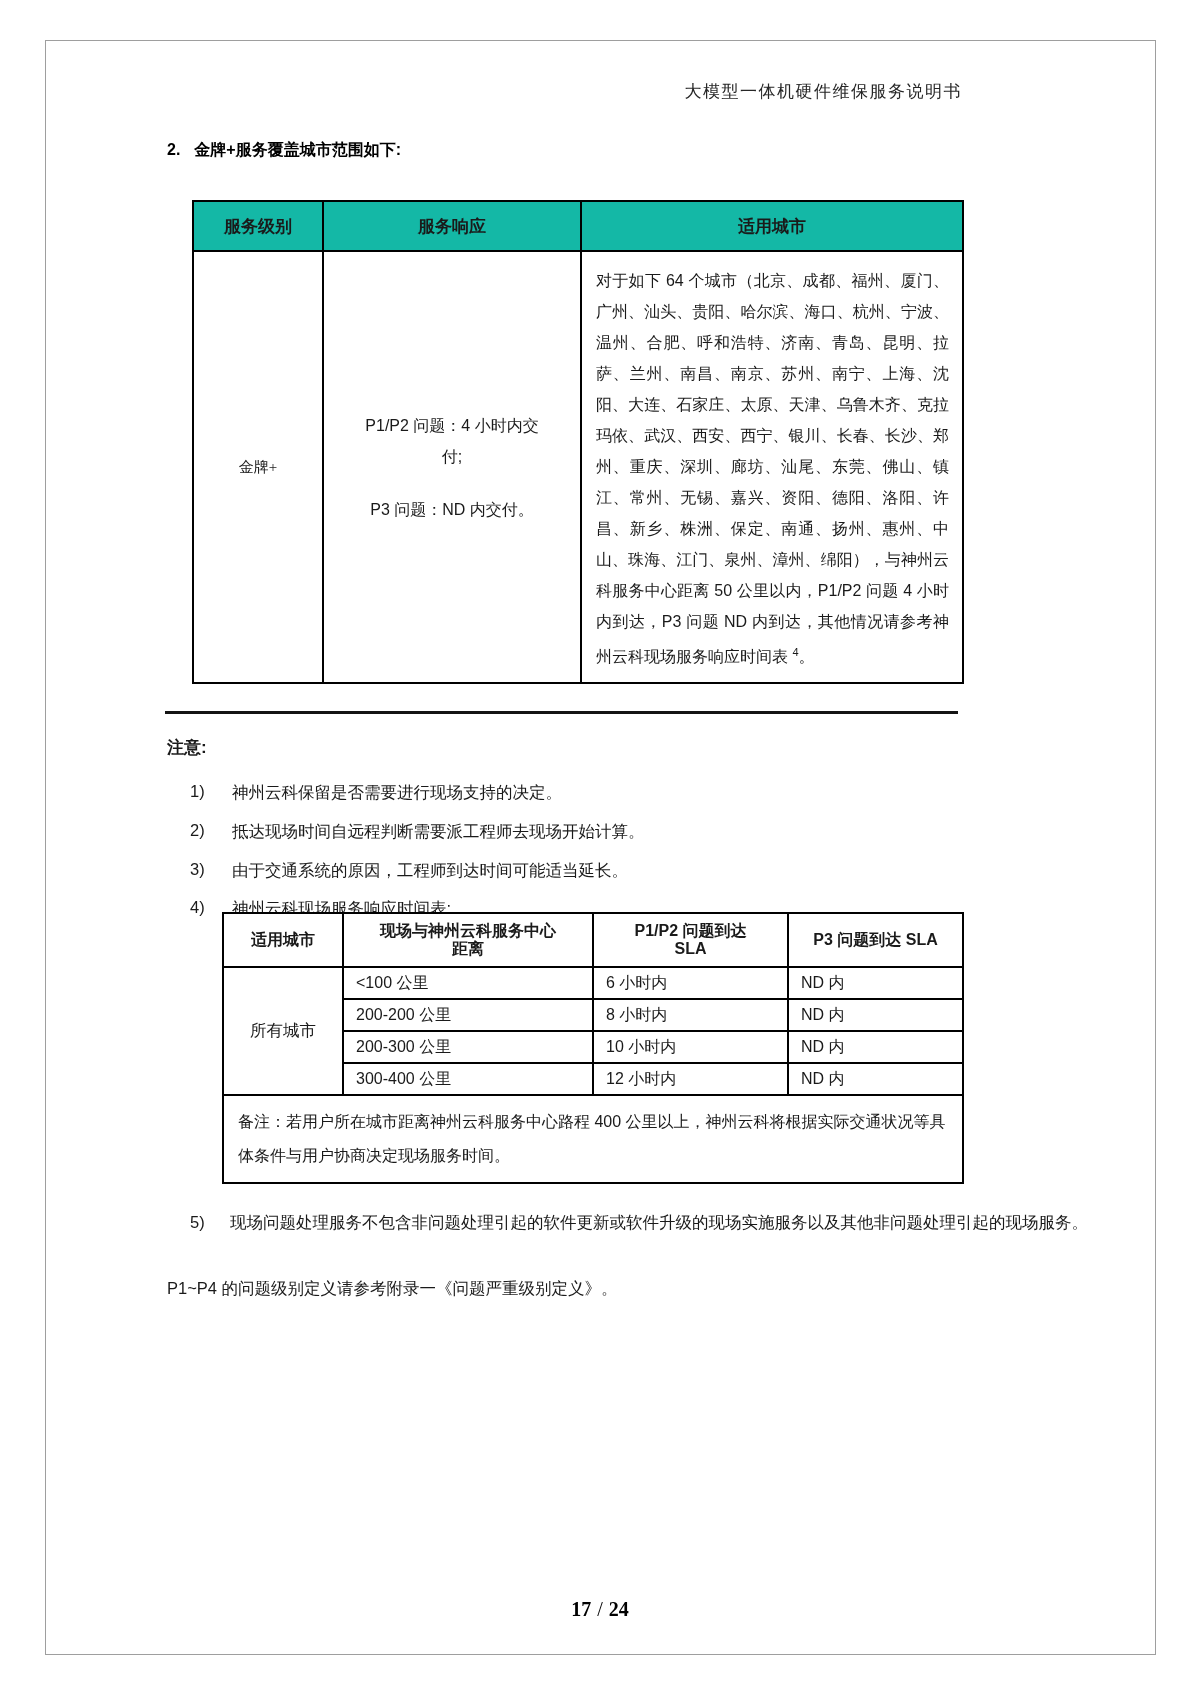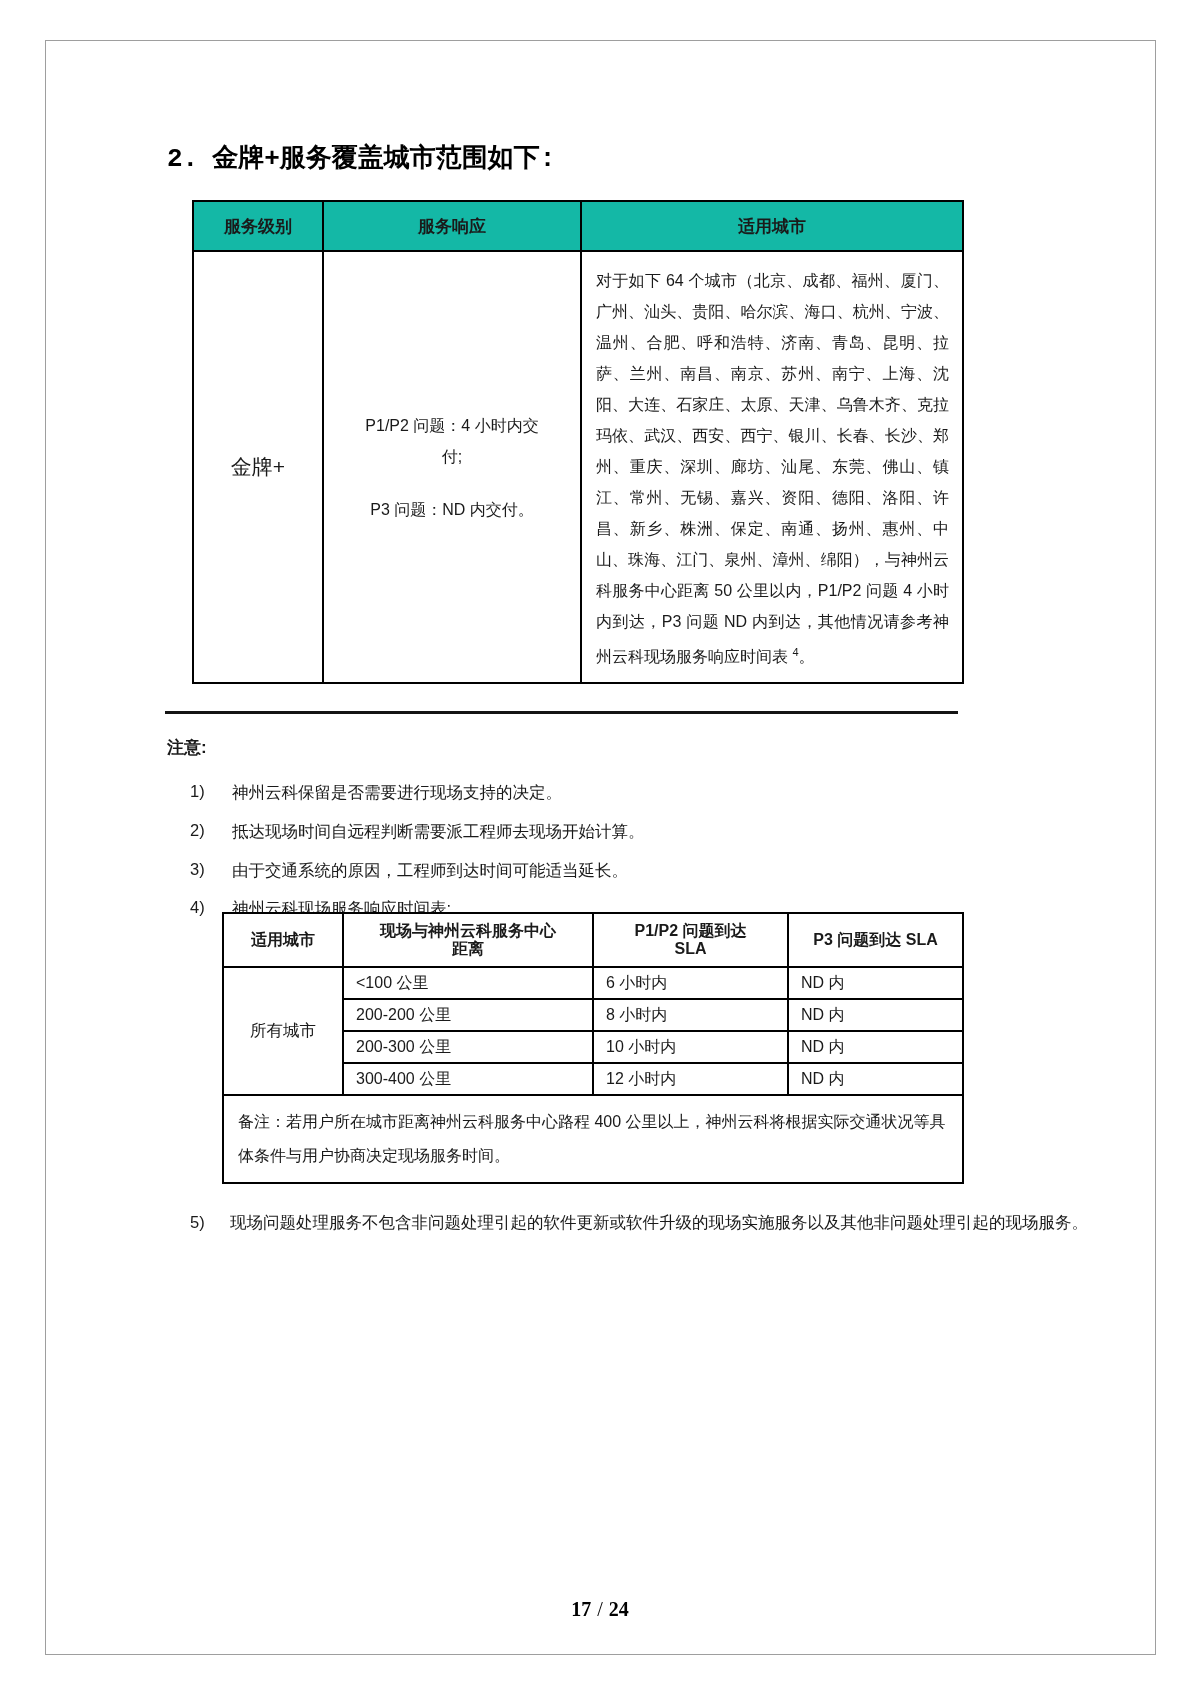--- a/index.html
+++ b/index.html
@@ -13,34 +13,34 @@
     position:absolute; left:45px; top:40px; width:1111px; height:1615px;
     border:1px solid #9e9e9e; pointer-events:none;
   }
   .doc-header {
     position:absolute; top:80px; left:0; width:962px; text-align:right;
     font-family:"Liberation Serif","DejaVu Serif",serif;
     font-size:17px; letter-spacing:1.5px; color:#262626;
   }
   .section-title {
     position:absolute; top:140px; left:167px;
-    font-size:26px; font-weight:bold; color:#000;font-family:Liberation Mono, monospace;
+    font-size:16px; font-weight:bold; color:#000;
   }
   .section-title .sec-num { margin-right:14px; }
 
   
   table { border-collapse:collapse; table-layout:fixed; }
   .t1 { position:absolute; top:200px; left:192px; width:770px; }
   .t1 th, .t1 td { border:2px solid #000; }
   .t1 th {
     background:#14b8a6; height:50px; font-size:17px; font-weight:bold;
     text-align:center; vertical-align:middle;
   }
   .t1 .body-row { height:373px; }
-  .t1 .level-cell { text-align:center; vertical-align:middle; font-size:21px; }
+  .t1 .level-cell { text-align:center; vertical-align:middle; font-size:15px;font-family:Liberation Serif, serif; }
   .t1 .response-cell {
     text-align:center; vertical-align:middle;
     padding:0 34px; font-size:16px; line-height:31px;
   }
   .t1 .response-cell .p2 { margin-top:22px; }
   .t1 .cities-cell {
     vertical-align:top; padding:13px 13px 10px 14px;
     font-size:16px; line-height:31px; text-align:justify;
   }
   .t1 sup { font-size:11px; }
@@ -79,20 +79,21 @@
   }
   .page-num .pn { font-weight:bold; }
   .page-num .pn-sep { margin:0 6px; font-weight:normal; }
 </style>
 </head>
 <body>
 
 <div id="page">
   <div class="page-border"></div>
 
+  <div class="doc-header">大模型一体机硬件维保服务说明书</div>
 
   <div class="section-title">
     <span class="sec-num">2.</span><span>金牌+服务覆盖城市范围如下:</span>
   </div>
 
   <table class="t1">
     <colgroup>
         <col style="width:130px">
         <col style="width:258px">
         <col style="width:382px">
@@ -180,17 +181,18 @@
         <td class="remark-cell" colspan="4">备注：若用户所在城市距离神州云科服务中心路程 400 公里以上，神州云科将根据实际交通状况等具体条件与用户协商决定现场服务时间。</td>
       </tr>
     </tbody>
   </table>
 
   <div class="note5">
     <span class="note-num">5)</span>
     <span class="note-text">现场问题处理服务不包含非问题处理引起的软件更新或软件升级的现场实施服务以及其他非问题处理引起的现场服务。</span>
   </div>
 
+  <div class="footer-note">P1~P4 的问题级别定义请参考附录一《问题严重级别定义》。</div>
 
   <div class="page-num">
     <span class="pn">17</span><span class="pn-sep">/</span><span class="pn">24</span>
   </div>
 </div>
 
 </body></html>

